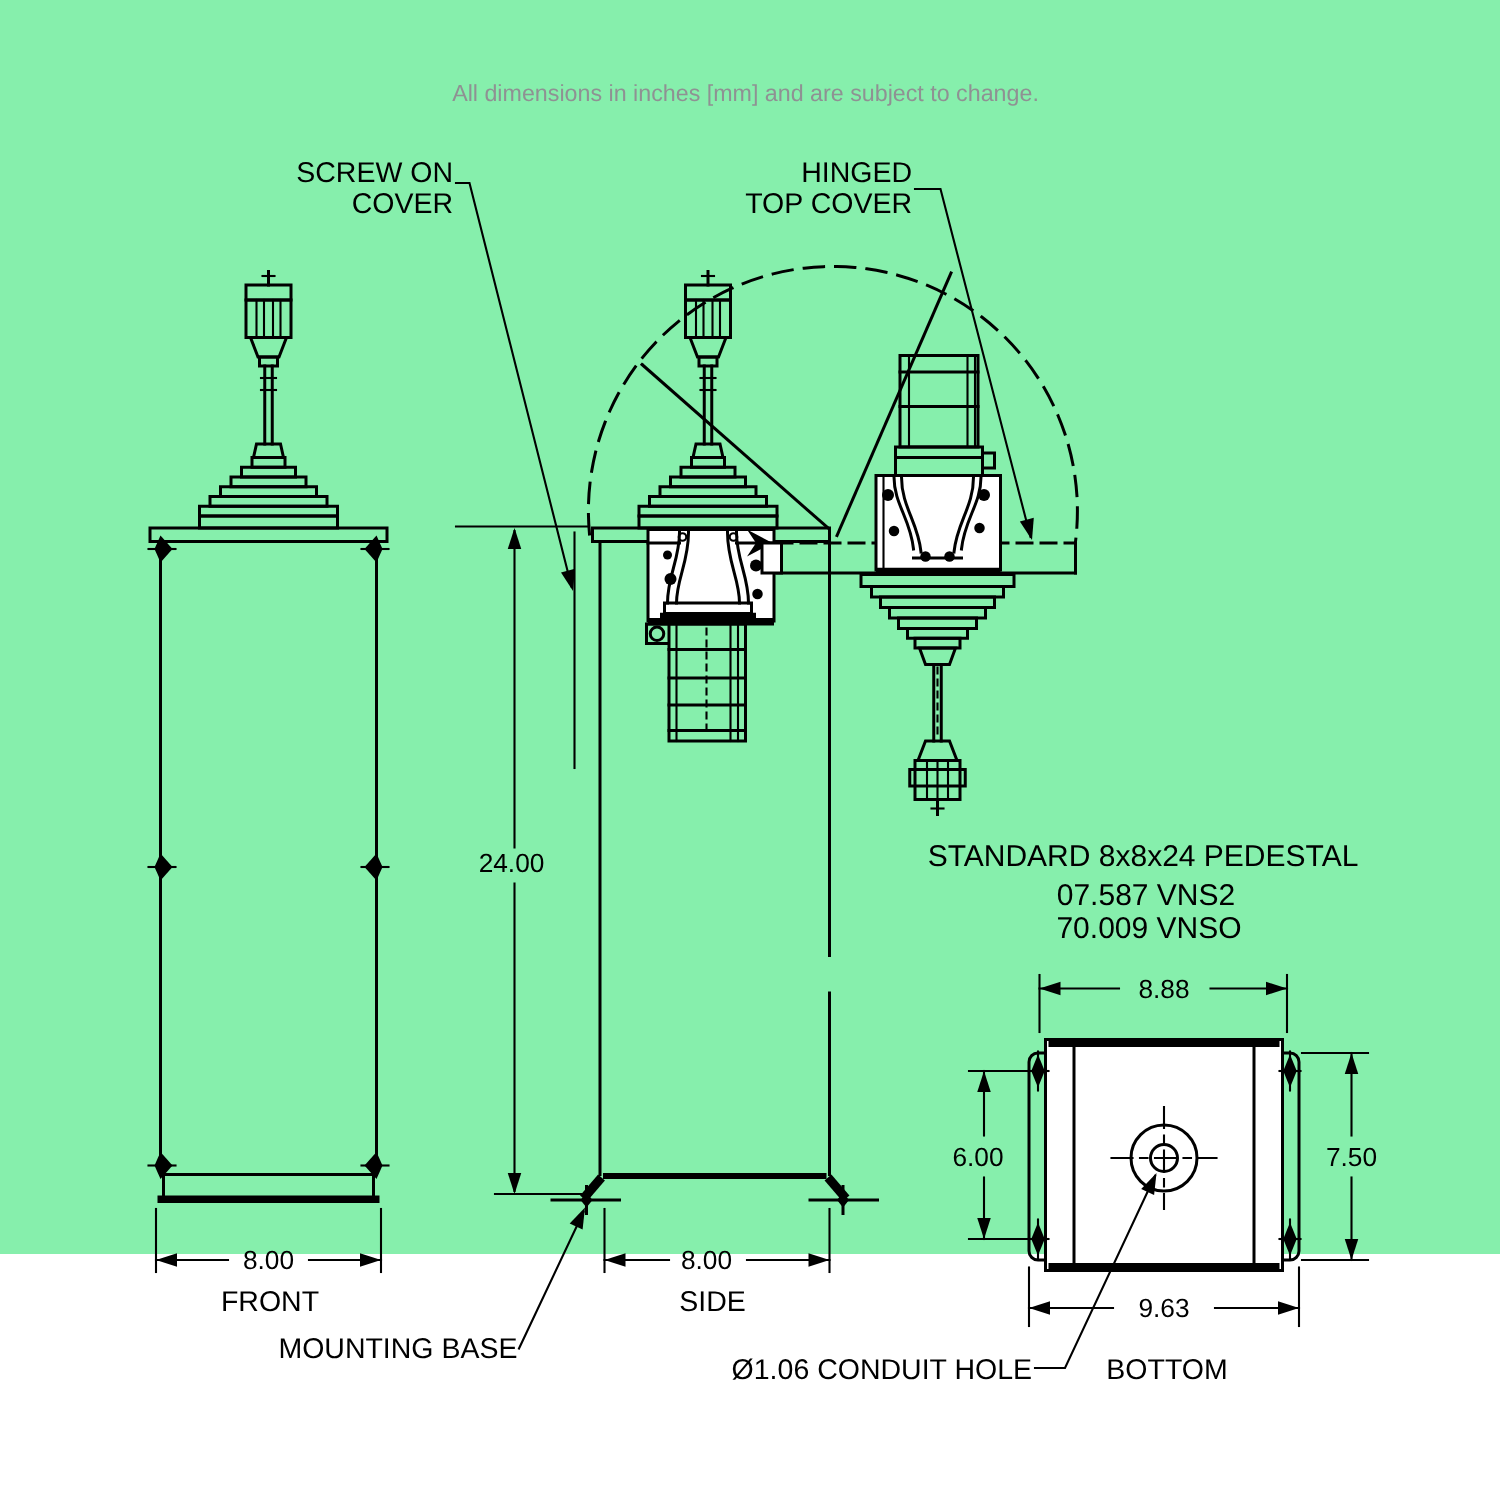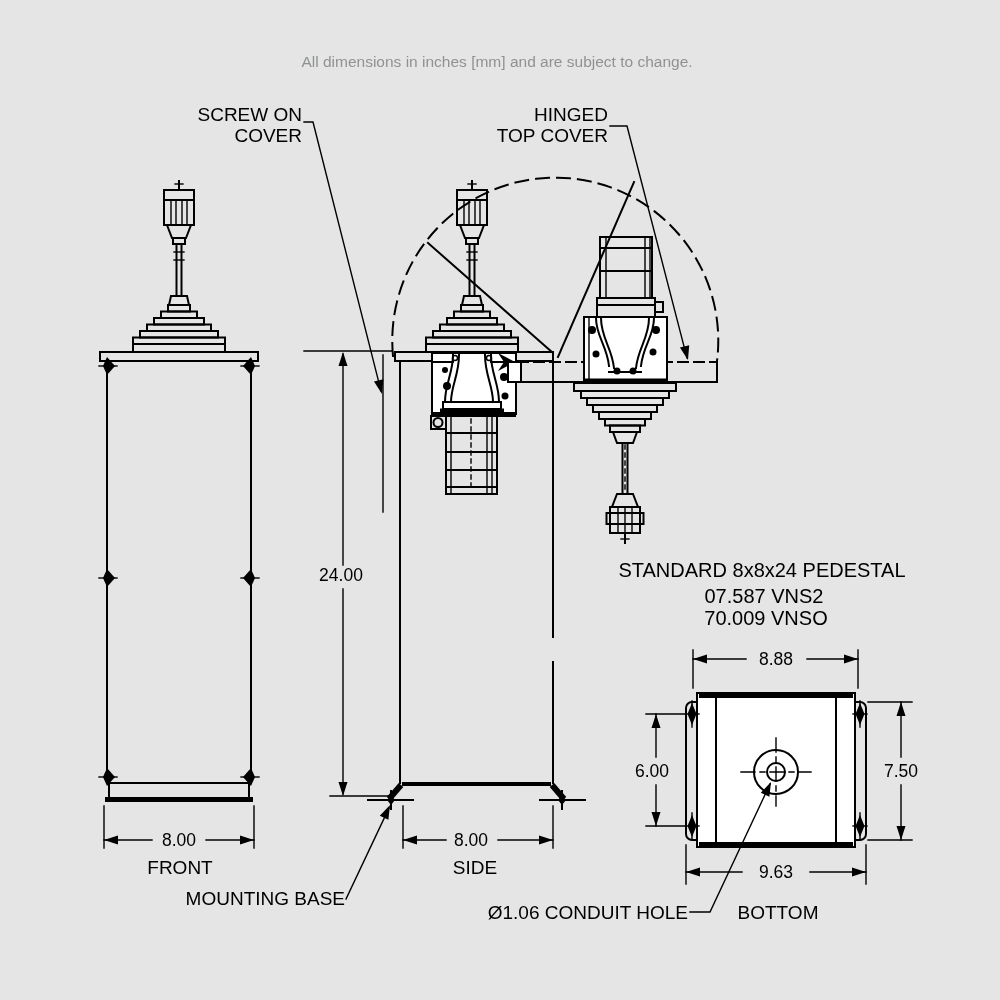--- a/index.html
+++ b/index.html
@@ -1,16 +1,16 @@
 <!DOCTYPE html>
 <html><head>
 <meta charset="utf-8">
 <style>
   html,body{margin:0;padding:0;background:#ffffff;width:1000px;height:1000px;overflow:hidden}
-  #stage{width:1000px;height:1000px;position:relative;background:#e5e5e5}
+  #stage{width:1000px;height:836px;position:relative;background:#86efac}
   svg{display:block}
   .ln{stroke:#000;fill:none;stroke-width:2px;stroke-linecap:square}
   .tn{stroke:#000;fill:none;stroke-width:1.4px;stroke-linecap:square}
   .tk4{stroke:#000;fill:none;stroke-width:4px}
   .tk5{stroke:#000;fill:none;stroke-width:5px}
   .tk6{stroke:#000;fill:none;stroke-width:6px}
   .wh{fill:#ffffff}
   .bk{fill:#000;stroke:none}
   .dsh{stroke-dasharray:13 8}
   .dsh2{stroke-dasharray:10 6}

